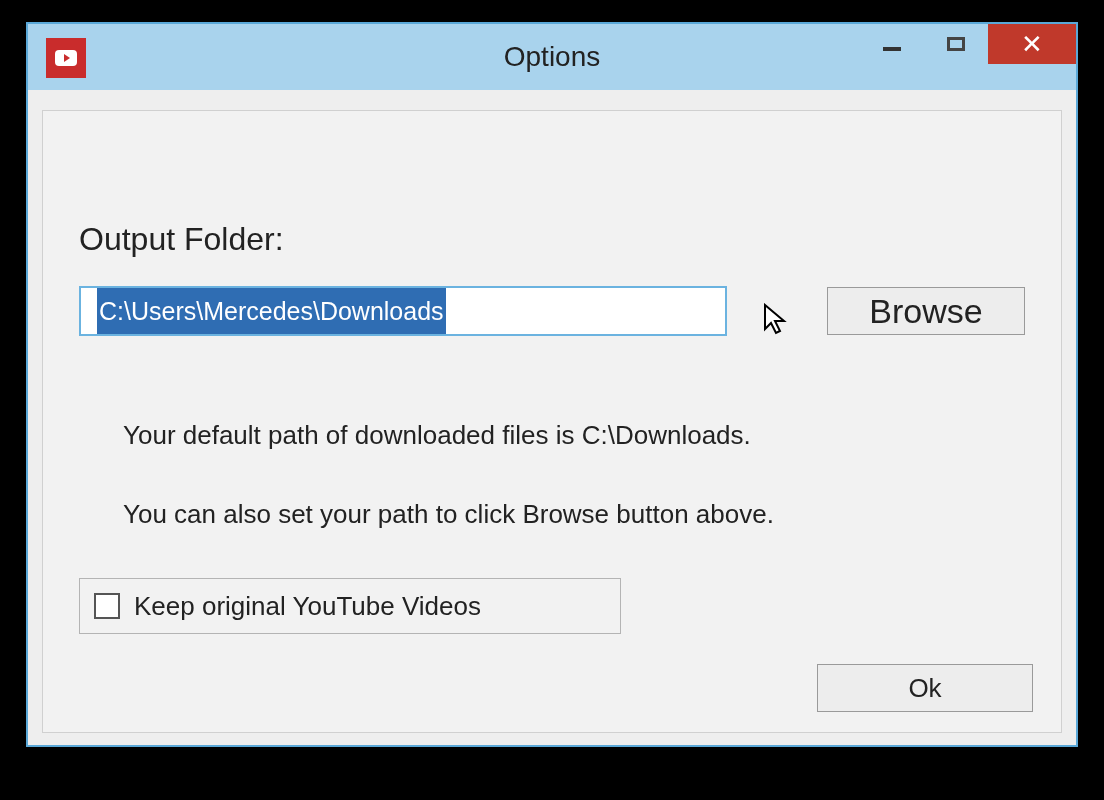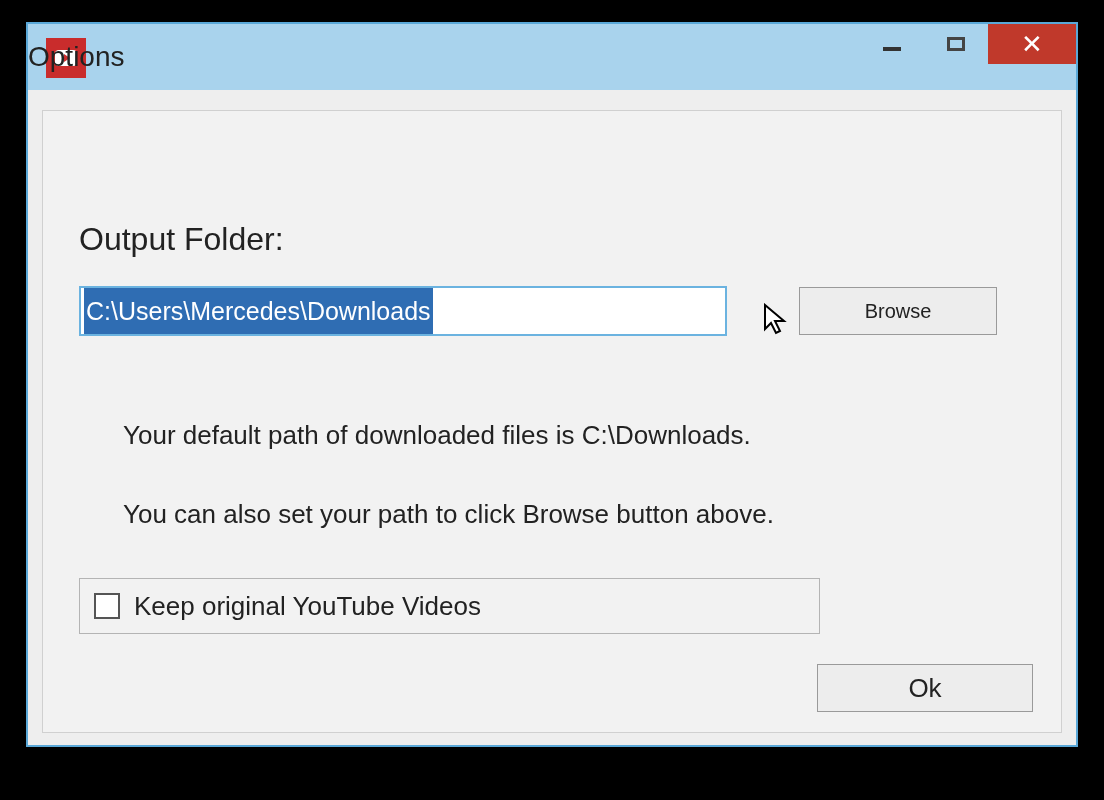--- a/index.html
+++ b/index.html
@@ -53,20 +53,21 @@
   .titlebar-icon-tri {
     width: 0; height: 0;
     border-left: 6px solid #c92c2c;
     border-top: 4px solid transparent;
     border-bottom: 4px solid transparent;
     margin-left: 2px;
   }
   .titlebar-title {
     position: absolute;
     left: 0; right: 0;
+    text-align: center;
     font-size: 28px;
     color: #222;
     pointer-events: none;
   }
   .window-controls {
     position: absolute;
     right: 0;
     top: 0;
     display: flex;
     height: 40px;
@@ -113,50 +114,51 @@
     align-items: center;
     gap: 72px;
     margin-bottom: 84px;
   }
   .path-input {
     width: 648px;
     height: 50px;
     border: 2px solid #6bb3e0;
     background: #fff;
     font-size: 25px;
-    padding: 0 3px;
+    padding: 0 16px;
     color: #fff;
     position: relative;
   }
   .path-input .sel {
     background: #2f6db3;
     padding: 3px 2px;
     display: inline-block;
     line-height: 40px;
   }
   .browse-btn {
     width: 198px;
     height: 48px;
     border: 1px solid #9a9a9a;
     background: #ededed;
-    font-size: 20px;
+    font-size: 34px;
     color: #222;
     display: flex;
     align-items: center;
     justify-content: center;
     cursor: default;
+    margin-left: 28px;
   }
   .hint {
     font-size: 26px;
     color: #222;
     margin-bottom: 48px;
     margin-left: 44px;
   }
   .checkbox-row {
-    width: 741px;
+    width: 542px;
     height: 56px;
     border: 1px solid #b4b4b4;
     display: flex;
     align-items: center;
     padding: 0 14px;
     gap: 14px;
     margin-top: 42px;
   }
   .checkbox {
     width: 26px; height: 26px;

